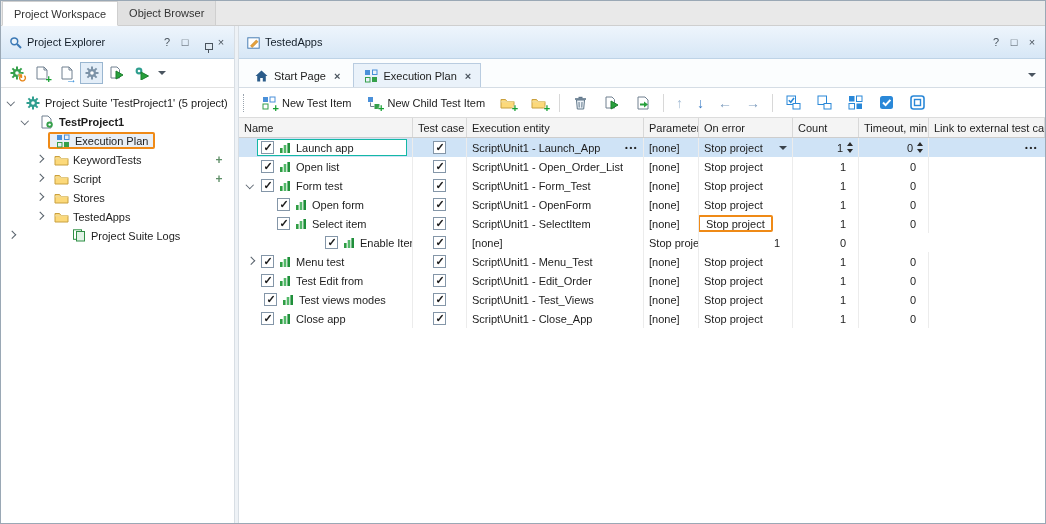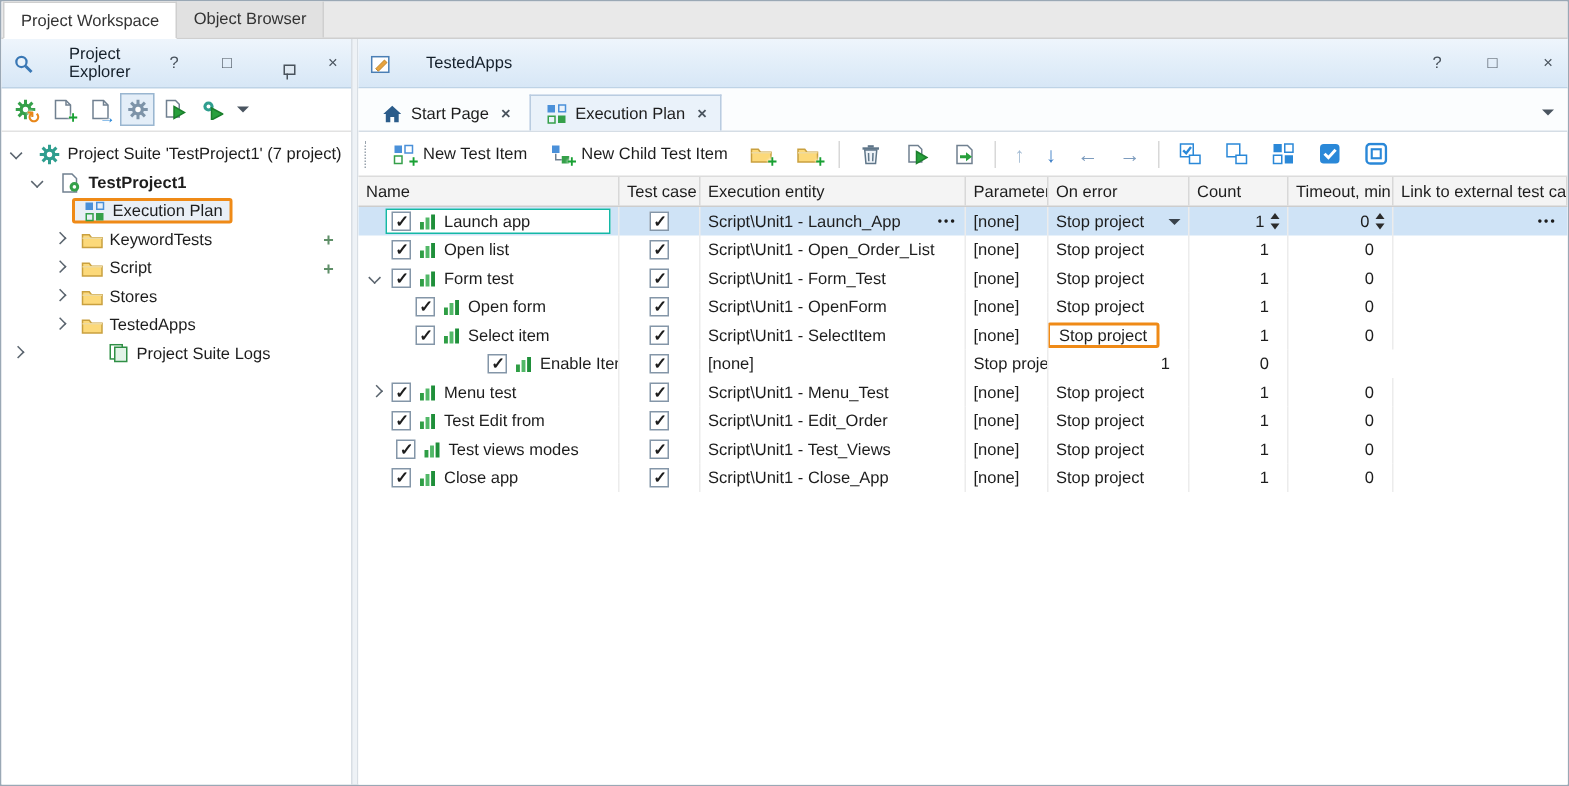--- a/index.html
+++ b/index.html
@@ -13,21 +13,21 @@
   .top-tab.active { background:#fff; border:1px solid #cfcfcf; border-bottom:1px solid #fff; margin-bottom:-1px; }
 
   .main { flex:1; display:flex; min-height:0; }
 
   
   .left-panel { width:233px; flex:none; display:flex; flex-direction:column; background:#fff; }
   .splitter { width:5px; flex:none; background:#eef2f6; border-left:1px solid #d8dee4; border-right:1px solid #d8dee4; }
   .right-panel { flex:1; min-width:0; display:flex; flex-direction:column; background:#fff; }
 
   .panel-header { height:23px; flex:none; background:linear-gradient(#eef5fc,#d7e7f6); border-bottom:1px solid #bed3e6;
-                  display:flex; align-items:center; padding:16px 6px; gap:23px; }
+                  display:flex; align-items:center; padding:16px 6px; gap:4px; }
   .ph-title { flex:1; color:#15202b; }
   .ph-btn { width:14px; text-align:center; color:#49535d; font-size:11px; cursor:default; }
   .pin-ic { width:10px; height:12px; position:relative; }
   .pin-ic::before { content:""; position:absolute; left:2px; top:1px; width:6px; height:5px; border:1px solid #49535d; background:#dfe9f2; }
   .pin-ic::after  { content:""; position:absolute; left:4.5px; top:7px; width:1px; height:4px; background:#49535d; }
 
   .pe-toolbar { height:29px; flex:none; border-bottom:1px solid #e2e2e2; display:flex; align-items:center; padding:0 4px; gap:2px; }
   .icon-btn { width:23px; height:22px; display:flex; align-items:center; justify-content:center; position:relative; border:1px solid transparent; background:transparent; }
   .icon-btn.pressed { border:1px solid #9ab6d0; background:#e4eef8; }
   .badge { position:absolute; right:-2px; bottom:-3px; color:#18a033; font-size:11px; font-weight:bold; text-shadow:0 0 2px #fff,0 0 2px #fff; font-style:normal; }
@@ -199,21 +199,21 @@
                   <g fill="#2f9e8f">
                     <rect x="6" y="0.5" width="2" height="13"></rect>
                     <rect x="0.5" y="6" width="13" height="2"></rect>
                     <rect x="6" y="0.5" width="2" height="13" transform="rotate(45 7 7)"></rect>
                     <rect x="6" y="0.5" width="2" height="13" transform="rotate(-45 7 7)"></rect>
                     <circle cx="7" cy="7" r="4"></circle>
                   </g>
                   <circle cx="7" cy="7" r="1.8" fill="#fff"></circle>
                 </svg>
               </span>
-              <span class="tlabel">Project Suite 'TestProject1' (7 project)</span>
+              <span class="tlabel">Project Suite 'TestProject1' (5 project)</span>
             </span>
           </div>
           <div class="tree-row" style="padding-left: 18px;">
             <span class="chev down"></span>
             <span class="tree-body">
               <span class="ticon">
                 <svg width="14" height="14" viewBox="0 0 14 14">
                   <path d="M2 1 h6 l3 3 v9 H2 z" fill="#fff" stroke="#708090"></path>
                   <circle cx="9.6" cy="9.6" r="3.2" fill="#35a04a"></circle>
                   <circle cx="9.6" cy="9.6" r="1.2" fill="#fff"></circle>

